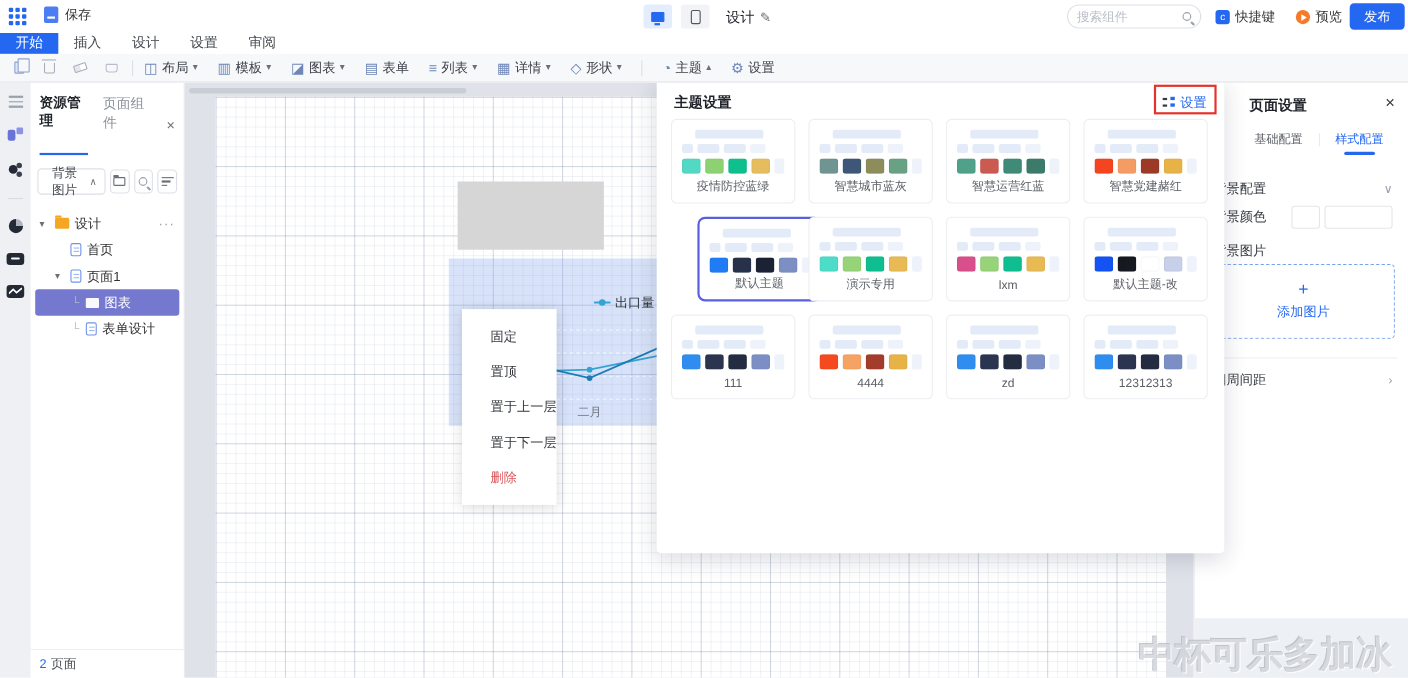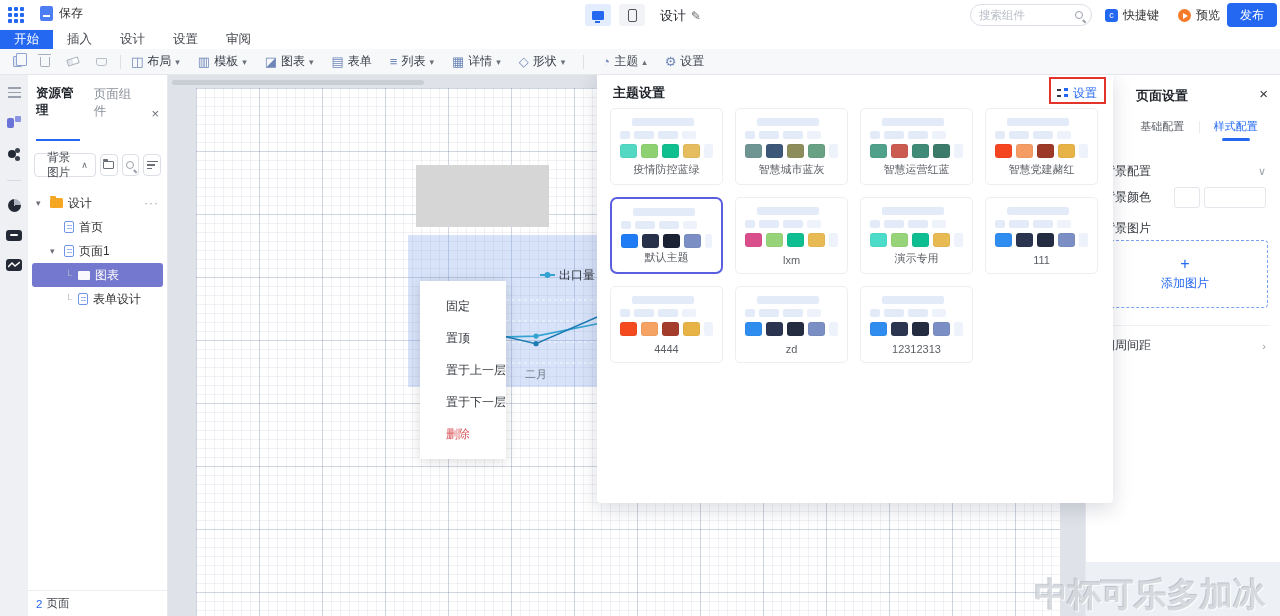--- a/index.html
+++ b/index.html
@@ -135,21 +135,21 @@
   .themepanel { position:absolute; left:597px; top:72px; width:516px; height:431px; background:#fff; z-index:45;
     border-radius:4px; box-shadow:0 6px 20px rgba(30,40,70,.16); }
   .tp-title { position:absolute; left:16px; top:12px; font-size:13px; font-weight:bold; color:#1f2329; }
   .tp-set { position:absolute; right:16px; top:13px; display:flex; align-items:center; gap:5px; color:#2468f2; cursor:pointer; }
   .setglyph { width:11px; height:11px; position:relative; }
   .setglyph::before { content:""; position:absolute; left:0; top:1px; width:4px; height:2px; background:#343a46; box-shadow:0 6px 0 #343a46; }
   .setglyph::after { content:""; position:absolute; right:0; top:0; width:4px; height:3px; background:#2468f2; box-shadow:0 6px 0 #2468f2; }
   .redbox { position:absolute; right:7px; top:5px; width:57px; height:27px; border:2px solid #e3342c; z-index:5; }
   .tgrid { position:absolute; left:13px; top:36px; display:grid; grid-template-columns:repeat(4,113px); gap:12px 12px; }
   .tcard { position:relative; width:113px; height:77px; border:1px solid #edeef2; border-radius:5px; background:#fff; cursor:pointer; }
-  .tcard.selected { border:2px solid #5a5fe0; border-radius:7px; }
+  .tcard.selected { border:2px solid #5a5fe0; border-radius:7px;margin-left:24px; }
   .thumb { padding:9px 9px 0 9px; display:flex; flex-direction:column; gap:5px; }
   .trowt { display:flex; gap:4px; }
   .tbar { height:8px; border-radius:2px; background:#e4ebf8; }
   .tbar.lite { background:#eef3fb; }
   .chip { width:17px; height:14px; border-radius:3px; flex:none; border:1px solid rgba(0,0,0,.03); }
   .tname { position:absolute; bottom:7px; left:0; right:0; text-align:center; font-size:11px; color:#5c6066; white-space:nowrap; overflow:hidden; }
 
   
   .rightpanel { position:absolute; left:1085px; top:75px; width:195px; height:541px; background:#fff;
     border-left:1px solid #e8eaef; z-index:30; }
@@ -572,20 +572,41 @@
           <div class="trowt" style="padding-left: 12px;">
             <div class="tbar" style="width: 62px;"></div>
           </div>
           <div class="trowt">
             <div class="tbar" style="width: 10px;"></div>
             <div class="tbar" style="width: 20px;"></div>
             <div class="tbar" style="width: 20px;"></div>
             <div class="tbar lite" style="width: 14px;"></div>
           </div>
           <div class="trowt">
+            <div class="chip" style="background: rgb(76, 220, 199);"></div>
+            <div class="chip" style="background: rgb(151, 211, 120);"></div>
+            <div class="chip" style="background: rgb(15, 190, 144);"></div>
+            <div class="chip" style="background: rgb(231, 186, 84);"></div>
+            <div class="tbar lite" style="width: 12px; height: 14px;"></div>
+          </div>
+        </div>
+        <div class="tname">演示专用</div>
+      </div>
+      <div class="tcard">
+        <div class="thumb">
+          <div class="trowt" style="padding-left: 12px;">
+            <div class="tbar" style="width: 62px;"></div>
+          </div>
+          <div class="trowt">
+            <div class="tbar" style="width: 10px;"></div>
+            <div class="tbar" style="width: 20px;"></div>
+            <div class="tbar" style="width: 20px;"></div>
+            <div class="tbar lite" style="width: 14px;"></div>
+          </div>
+          <div class="trowt">
             <div class="chip" style="background: rgb(217, 79, 139);"></div>
             <div class="chip" style="background: rgb(151, 211, 120);"></div>
             <div class="chip" style="background: rgb(15, 190, 144);"></div>
             <div class="chip" style="background: rgb(231, 186, 84);"></div>
             <div class="tbar lite" style="width: 12px; height: 14px;"></div>
           </div>
         </div>
         <div class="tname">lxm</div>
       </div>
       <div class="tcard">
@@ -593,28 +614,28 @@
           <div class="trowt" style="padding-left: 12px;">
             <div class="tbar" style="width: 62px;"></div>
           </div>
           <div class="trowt">
             <div class="tbar" style="width: 10px;"></div>
             <div class="tbar" style="width: 20px;"></div>
             <div class="tbar" style="width: 20px;"></div>
             <div class="tbar lite" style="width: 14px;"></div>
           </div>
           <div class="trowt">
-            <div class="chip" style="background: rgb(76, 220, 199);"></div>
-            <div class="chip" style="background: rgb(151, 211, 120);"></div>
-            <div class="chip" style="background: rgb(15, 190, 144);"></div>
-            <div class="chip" style="background: rgb(231, 186, 84);"></div>
-            <div class="tbar lite" style="width: 12px; height: 14px;"></div>
-          </div>
-        </div>
-        <div class="tname">演示专用</div>
+            <div class="chip" style="background: rgb(20, 83, 243);"></div>
+            <div class="chip" style="background: rgb(22, 25, 31);"></div>
+            <div class="chip" style="background: rgb(255, 255, 255);"></div>
+            <div class="chip" style="background: rgb(199, 207, 233);"></div>
+            <div class="tbar lite" style="width: 12px; height: 14px;"></div>
+          </div>
+        </div>
+        <div class="tname">默认主题-改</div>
       </div>
       <div class="tcard">
         <div class="thumb">
           <div class="trowt" style="padding-left: 12px;">
             <div class="tbar" style="width: 62px;"></div>
           </div>
           <div class="trowt">
             <div class="tbar" style="width: 10px;"></div>
             <div class="tbar" style="width: 20px;"></div>
             <div class="tbar" style="width: 20px;"></div>

